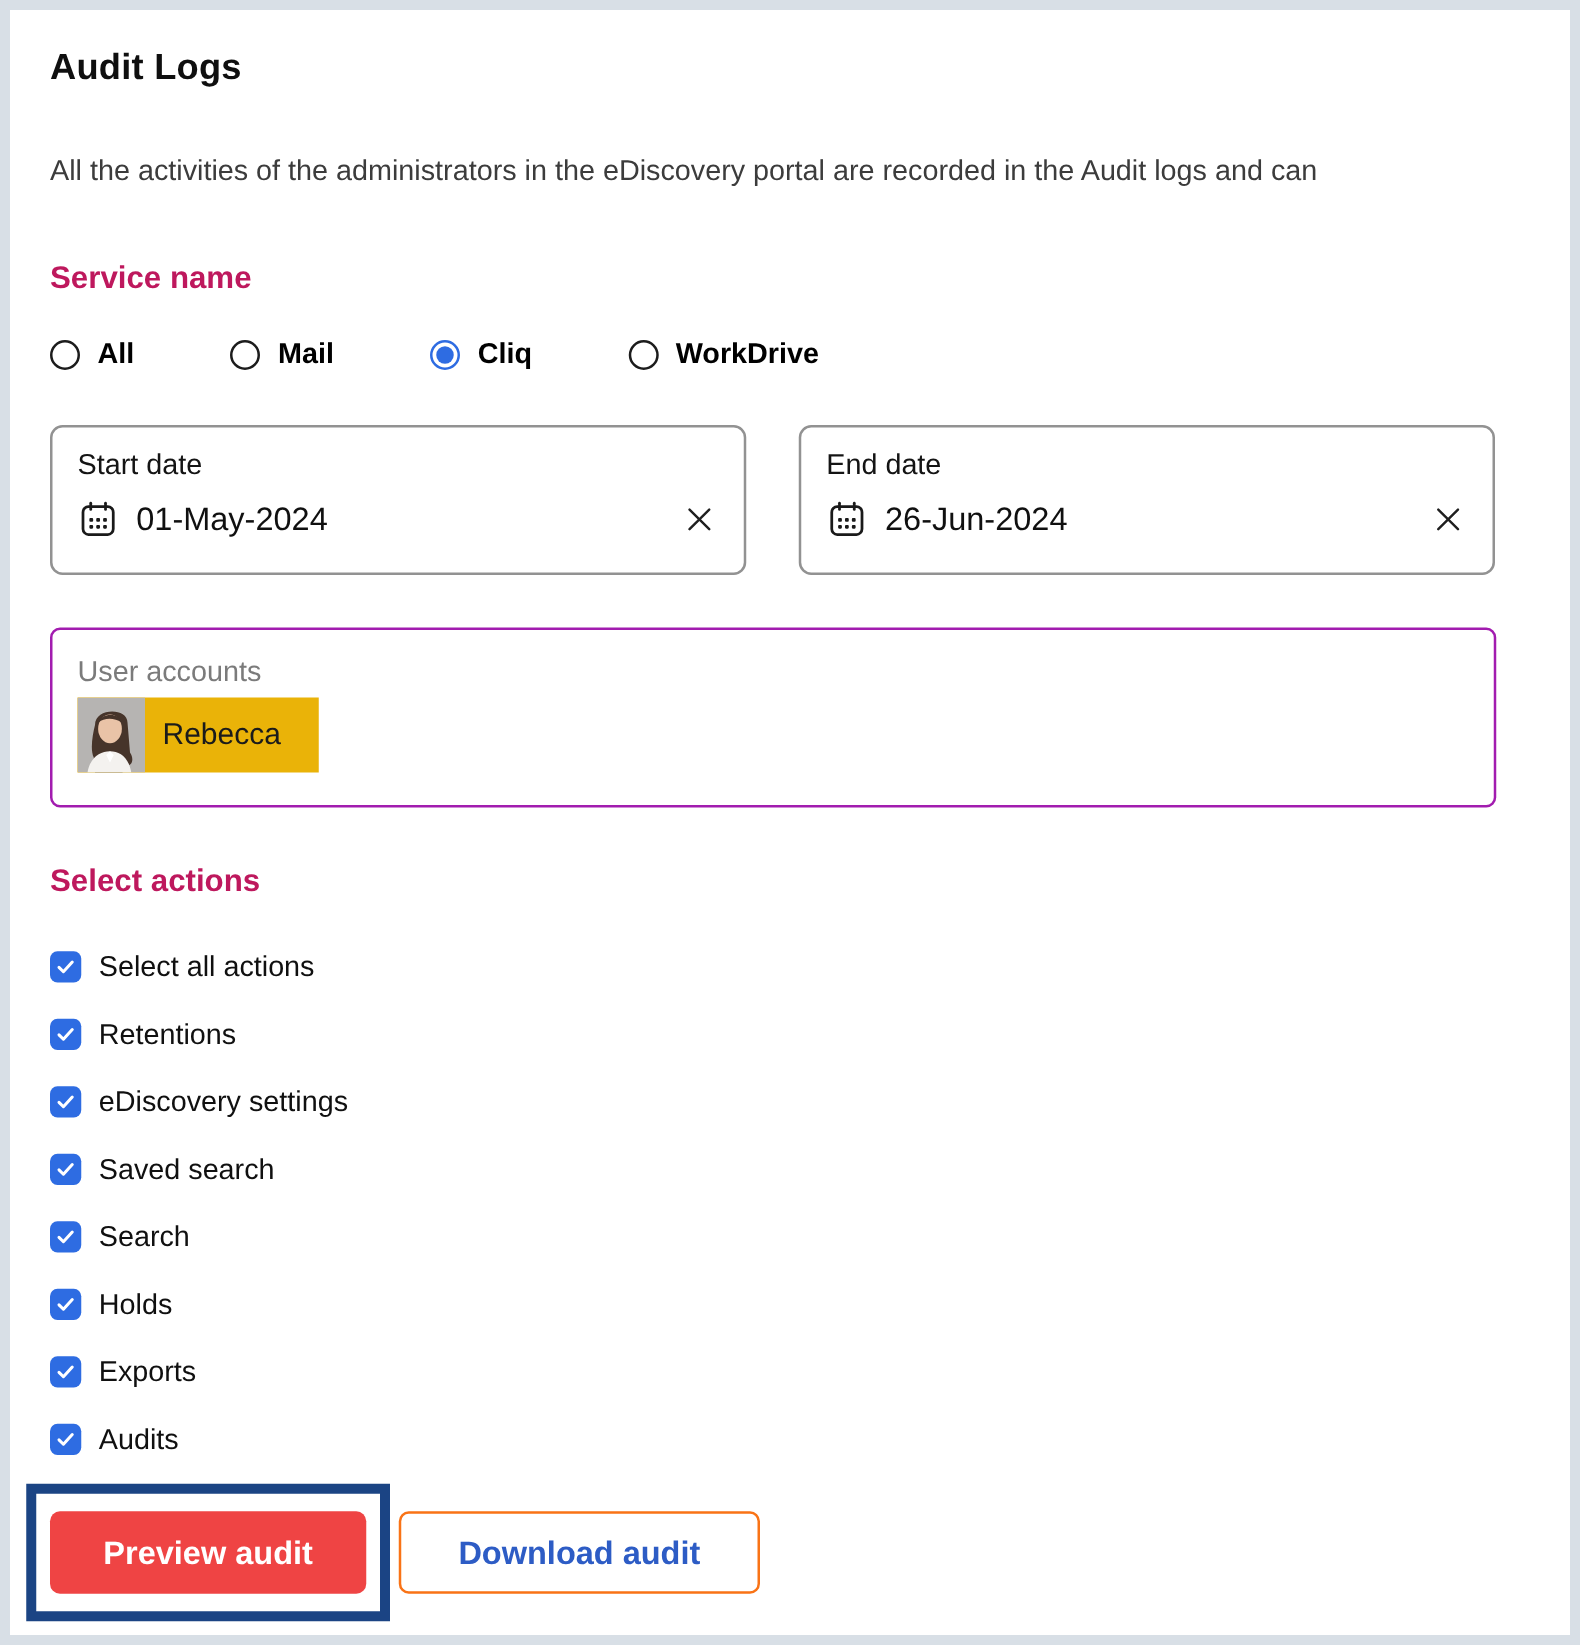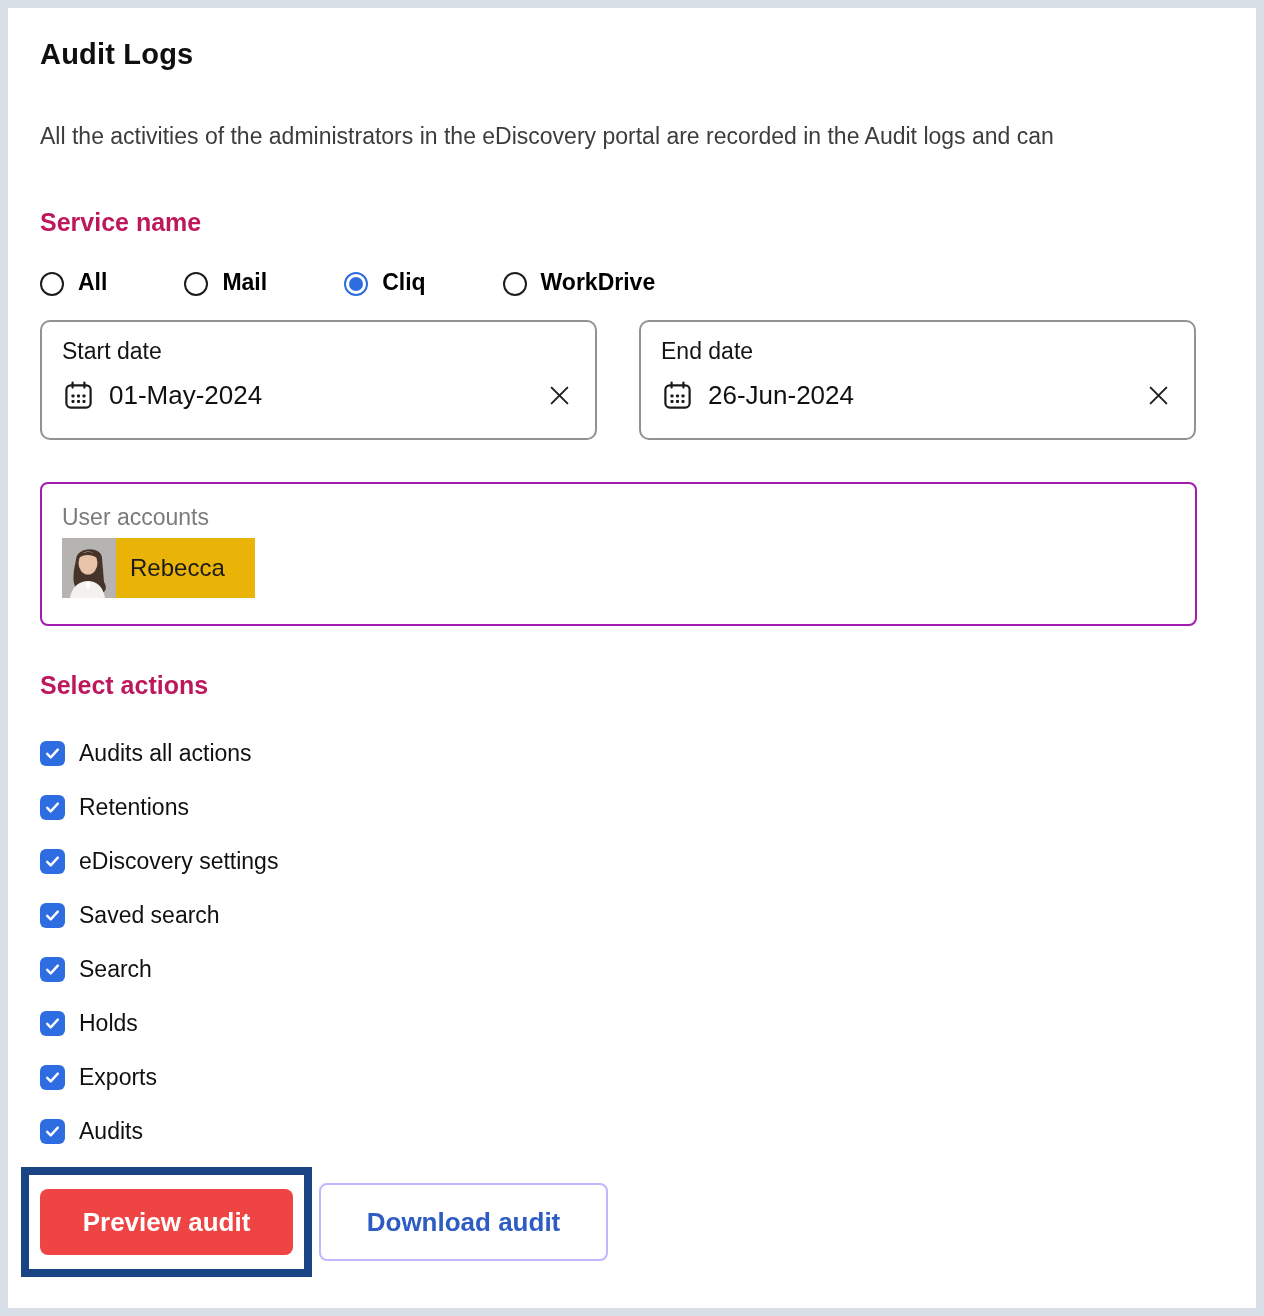--- a/index.html
+++ b/index.html
@@ -69,21 +69,21 @@
   .radio-circle.selected::after {
     content: "";
     position: absolute;
     inset: 3px;
     border-radius: 50%;
     background: #2e6ce2;
   }
 
   
   .date-row {
-    margin-top: 24px;
+    margin-top: 44px;
     display: flex;
     gap: 42px;
   }
   .date-box {
     width: 557px; height: 120px;
     box-sizing: border-box;
     border: 2px solid #929292;
     border-radius: 10px;
     padding: 16px 22px 0 20px;
   }
@@ -171,24 +171,24 @@
     border-radius: 8px;
     cursor: pointer;
   }
   .btn-primary {
     width: 253px; height: 66px;
     background: #ef4444;
     color: #ffffff;
     border: none;
   }
   .btn-outline {
-    width: 289px; height: 78px;
+    width: 289px; height: 66px;
     background: #ffffff;
     color: #2d5cc5;
-    border: 2px solid #c4b5fd;
+    border: 2px solid #f97316;
   }
 </style>
 </head>
 <body>
 
 <div class="frame">
   <div class="content">
 
     <h1 class="page-title">Audit Logs</h1>
 
@@ -299,21 +299,21 @@
     <h2 class="section-heading actions">Select actions</h2>
 
     <div class="check-list">
 
       <div class="check-row">
         <span class="checkbox">
           <svg width="17" height="17" viewBox="0 0 24 24" fill="none" stroke="#ffffff" stroke-width="3.4" stroke-linecap="round" stroke-linejoin="round">
               <path d="M4.5 12.5 L9.5 17.5 L19.5 6.5"></path>
             </svg>
         </span>
-        <span class="check-label">Audits all actions</span>
+        <span class="check-label">Select all actions</span>
       </div>
 
       <div class="check-row">
         <span class="checkbox">
           <svg width="17" height="17" viewBox="0 0 24 24" fill="none" stroke="#ffffff" stroke-width="3.4" stroke-linecap="round" stroke-linejoin="round">
               <path d="M4.5 12.5 L9.5 17.5 L19.5 6.5"></path>
             </svg>
         </span>
         <span class="check-label">Retentions</span>
       </div>

